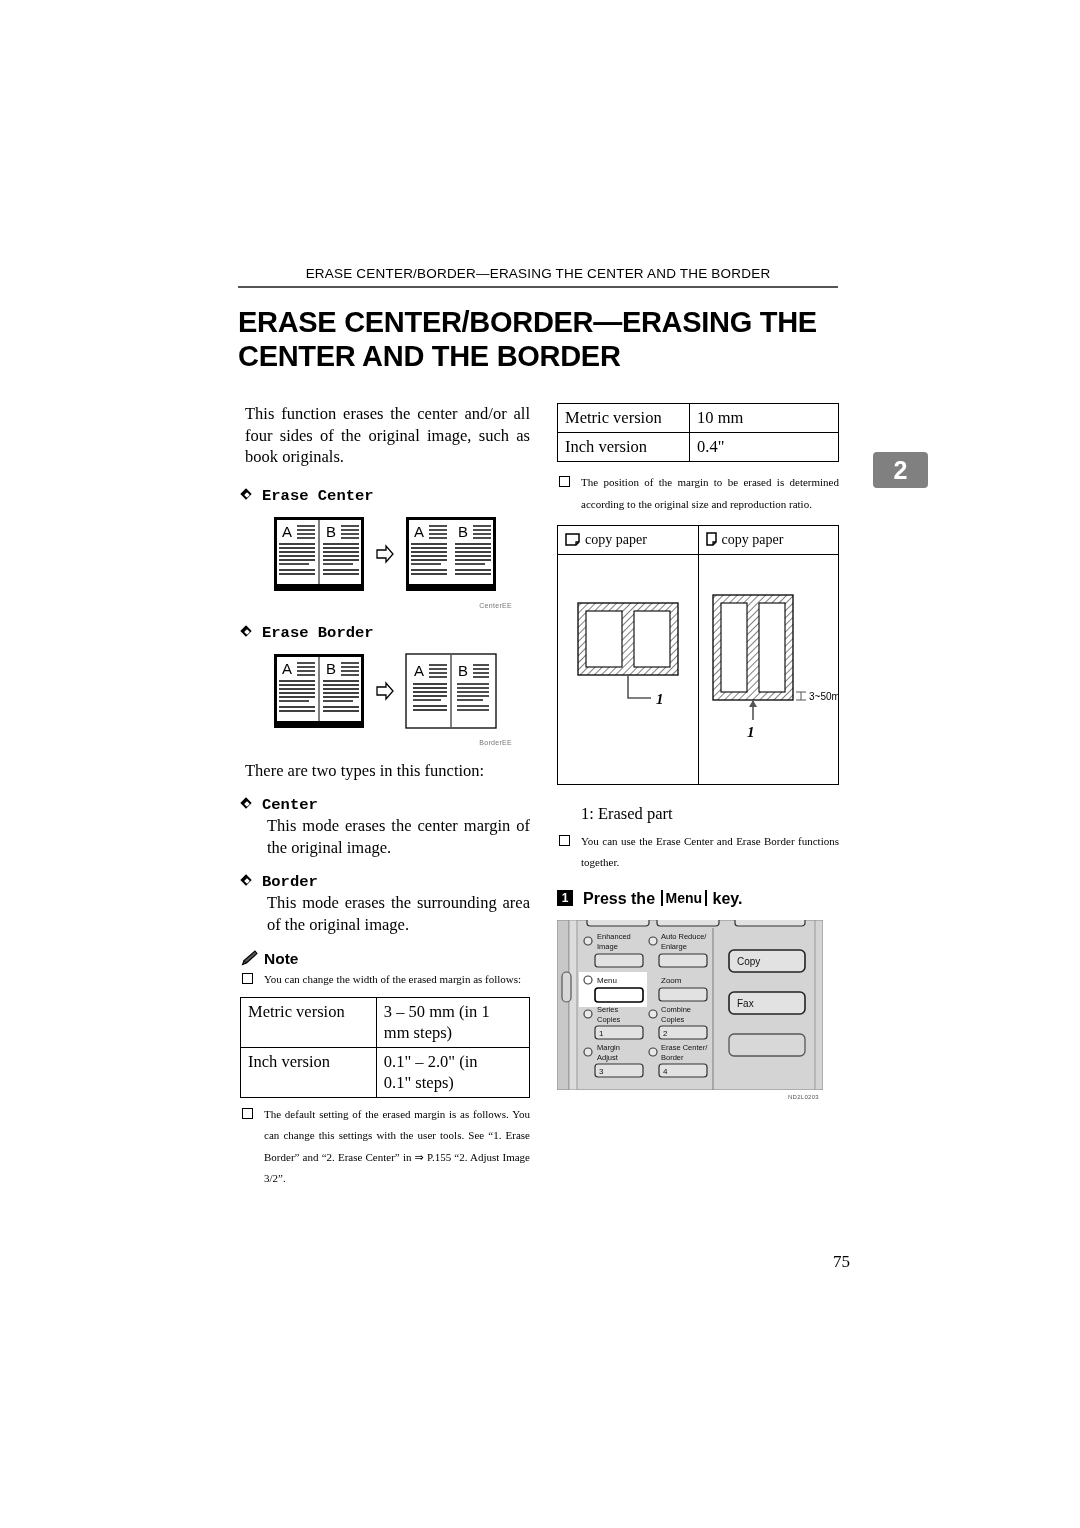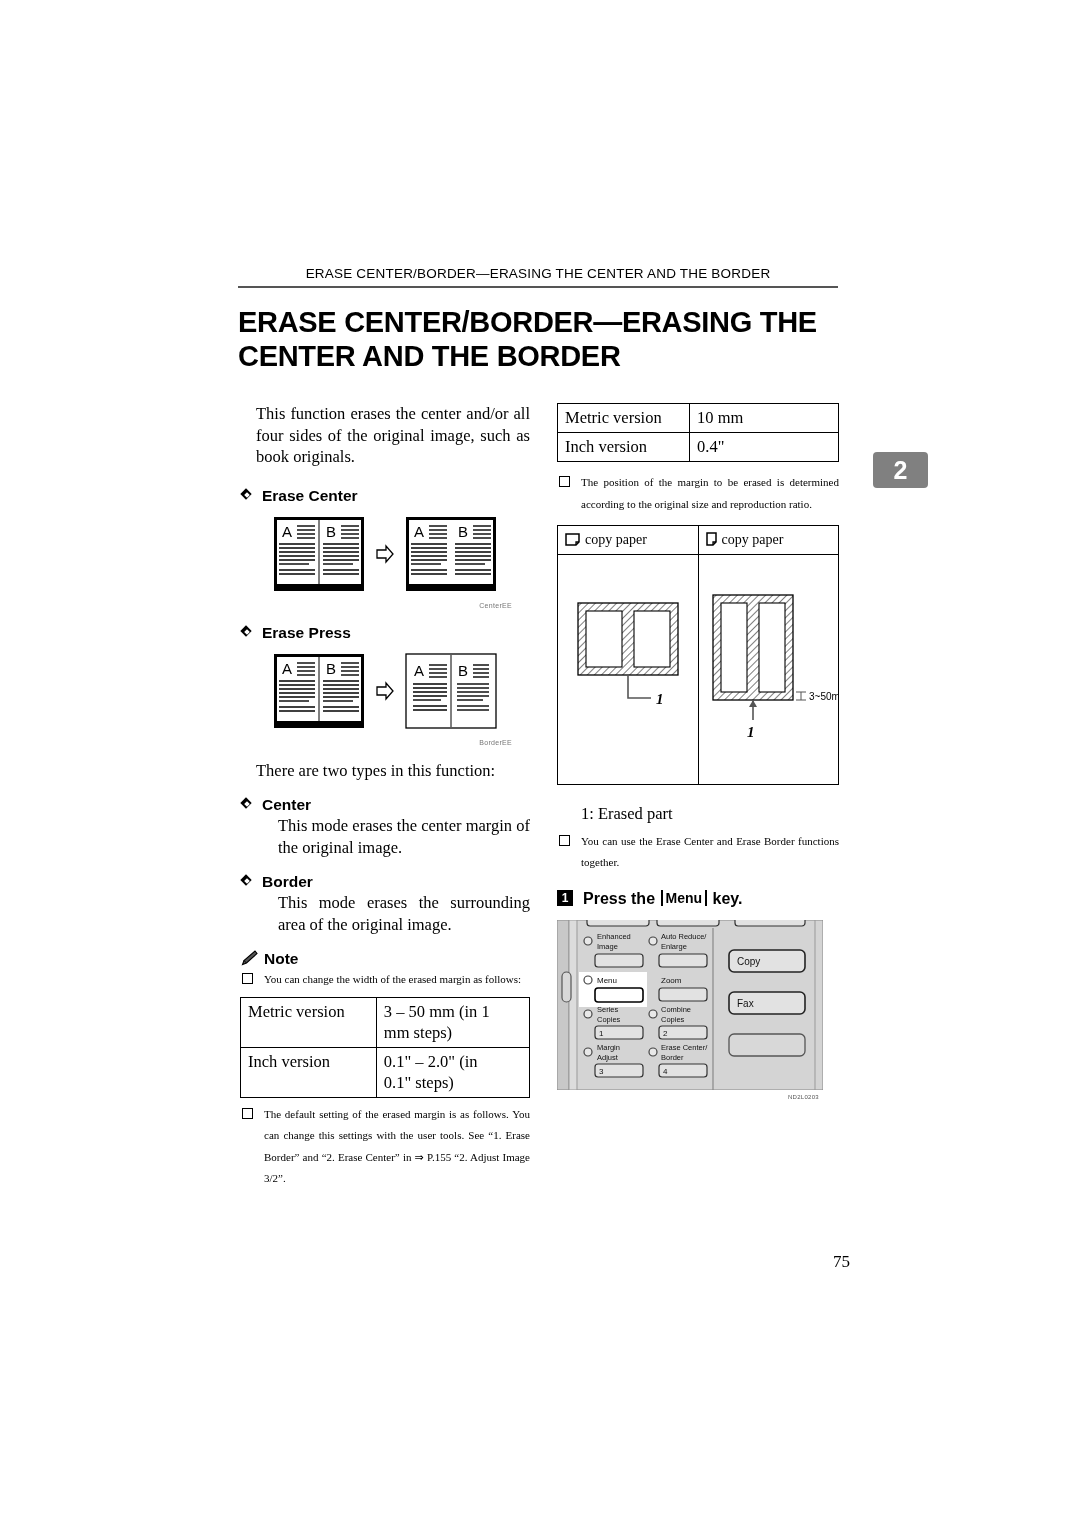--- a/index.html
+++ b/index.html
@@ -34,31 +34,31 @@
     background:#808080;border-radius:4px;color:#fff;
     font-family:"Liberation Sans",sans-serif;font-weight:bold;
     font-size:25px;text-align:center;line-height:36px;
   }
 
   
   .colL{position:absolute;left:240px;top:403px;width:290px;}
   .colR{position:absolute;left:557px;top:403px;width:282px;}
 
   p.body{
-    margin:0 0 0 16px;font-size:16.5px;line-height:21.5px;
+    margin:0 0 0 5px;font-size:16.5px;line-height:21.5px;
     text-align:justify;
   }
   .sp6{height:6px;}
   .sp10{height:10px;}
   .sp14{height:14px;}
   .sp18{height:18px;}
 
   
   .dhead{
-    font-family:Liberation Sans, sans-serif;font-weight:bold;
+    font-family:Liberation Mono, monospace;font-weight:bold;
     font-size:15.5px;position:relative;padding-left:22px;line-height:20px;
   }
   .dhead .dia{
     position:absolute;left:2px;top:4px;width:11px;height:11px;
   }
   .dhead .dia:before{
     content:"";position:absolute;left:0;top:0;width:8px;height:8px;
     background:#000;transform:rotate(45deg);
   }
   .dhead .dia:after{
@@ -237,21 +237,21 @@
       </svg>
     </div>
 
     <div class="sp10"></div>
     <div class="illcap">CenterEE</div>
 
     <div class="sp14"></div>
 
     <div class="dhead">
       <span class="dia"></span>
-      <span>Erase Press</span>
+      <span>Erase Border</span>
     </div>
 
     <div class="sp10"></div>
 
     <div class="bookrow">
       <svg width="92" height="76" viewBox="0 0 92 76">
         <rect x="1" y="1" width="90" height="74" fill="#000"></rect>
         <rect x="4" y="4" width="40" height="64" fill="#fff"></rect>
         <rect x="48" y="4" width="40" height="64" fill="#fff"></rect>
         <text x="9" y="21" font-family="Liberation Sans, sans-serif" font-size="15" fill="#000">A</text>

